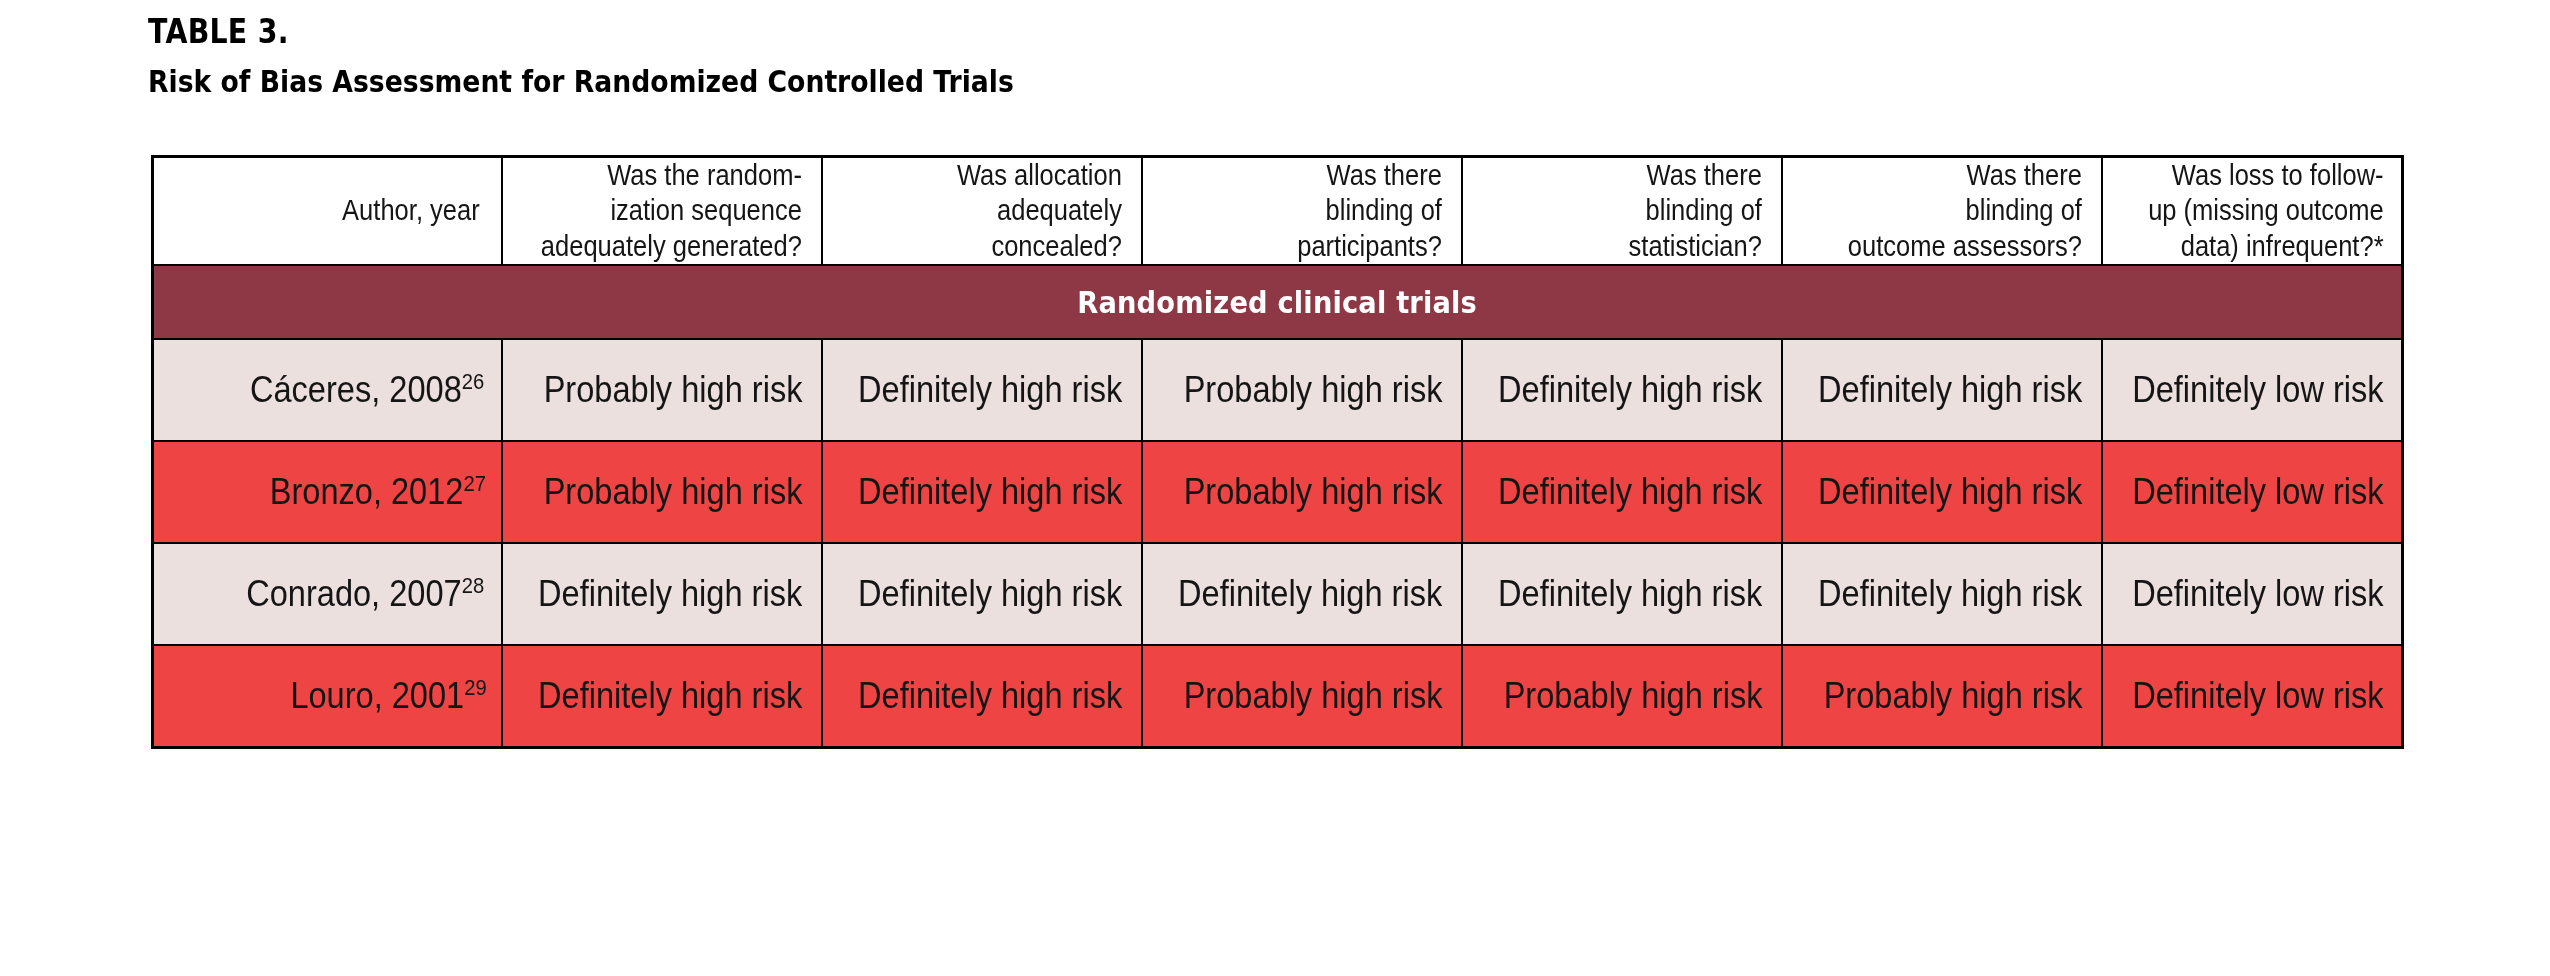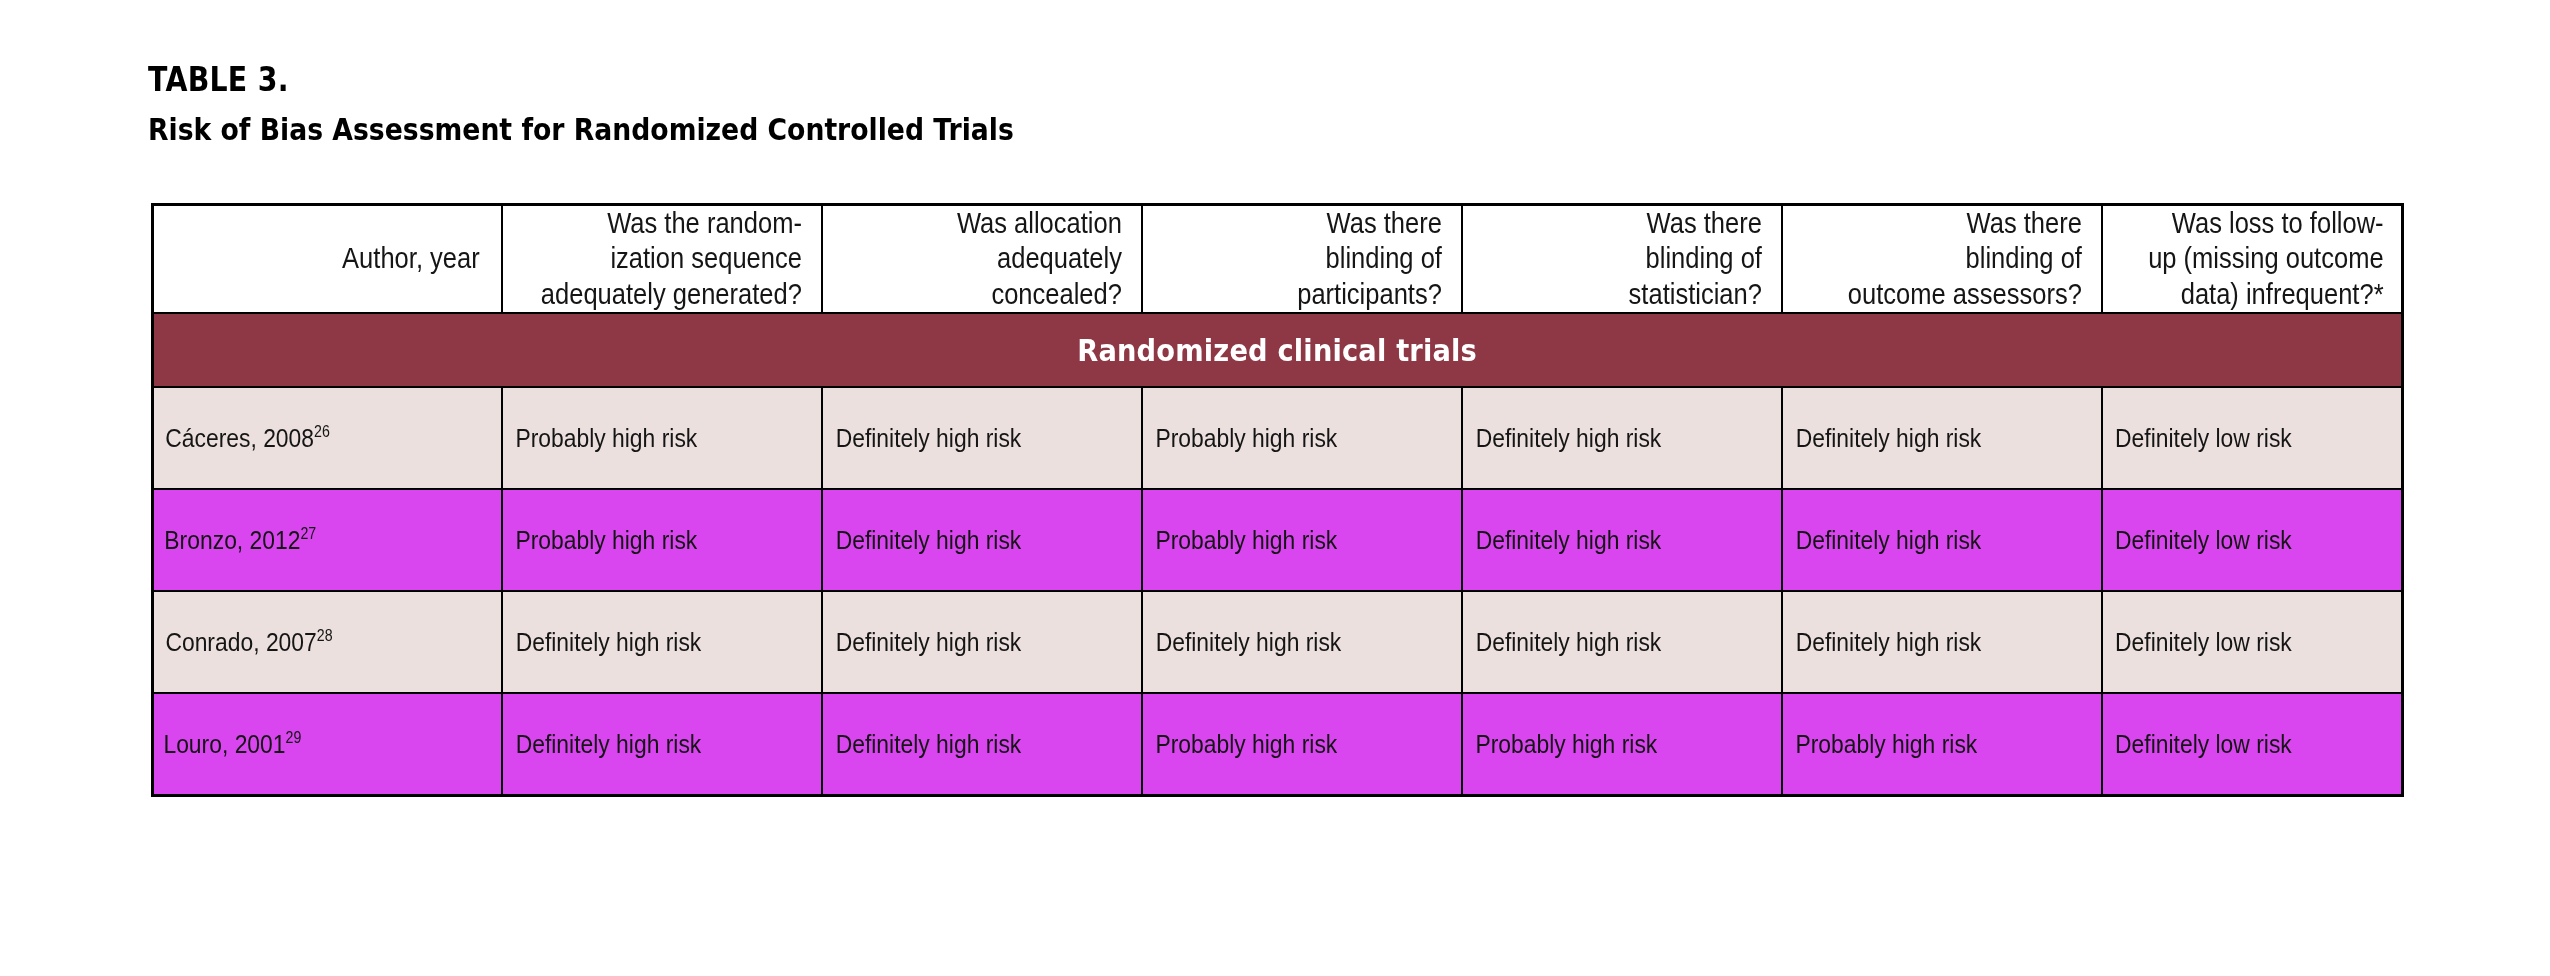--- a/index.html
+++ b/index.html
@@ -16,21 +16,20 @@
   .page {
     position: relative;
     width: 2550px;
     height: 976px;
     box-sizing: border-box;
     padding: 0;
   }
   .titles {
     padding-left: 148px;
     padding-top: 14px;
-    margin-top: 48px;
   }
   .table-label {
     font-family: "DejaVu Sans", sans-serif;
     font-weight: bold;
     font-size: 33px;
     letter-spacing: 0.3px;
     color: #000000;
     line-height: 1.12;
     transform: scaleX(0.86);
     transform-origin: left center;
@@ -94,35 +93,35 @@
   .section-label {
     font-family: "DejaVu Sans", sans-serif;
     font-weight: bold;
     font-size: 31px;
     color: #ffffff;
     letter-spacing: 0.2px;
     display: inline-block;
     transform: scaleX(0.88);
   }
   .data-cell {
-    text-align: left;
+    text-align: right;
     vertical-align: middle;
     font-family: "Liberation Sans", sans-serif;
-    font-size: 26px;
+    font-size: 37px;
     color: #151515;
     height: 100px;
     padding: 6px 8px;
   }
   .data-inner {
     display: inline-block;
     transform: scaleX(0.88);
     white-space: nowrap;
   }
   tr.shaded td.data-cell { background: #EBE0DE; }
-  tr.plain td.data-cell { background: #d946ef; }
+  tr.plain td.data-cell { background: #ef4444; }
   sup {
     font-size: 0.62em;
     vertical-align: super;
     line-height: 0;
   }
 </style>
 </head>
 <body>
 
 <div class="page">

